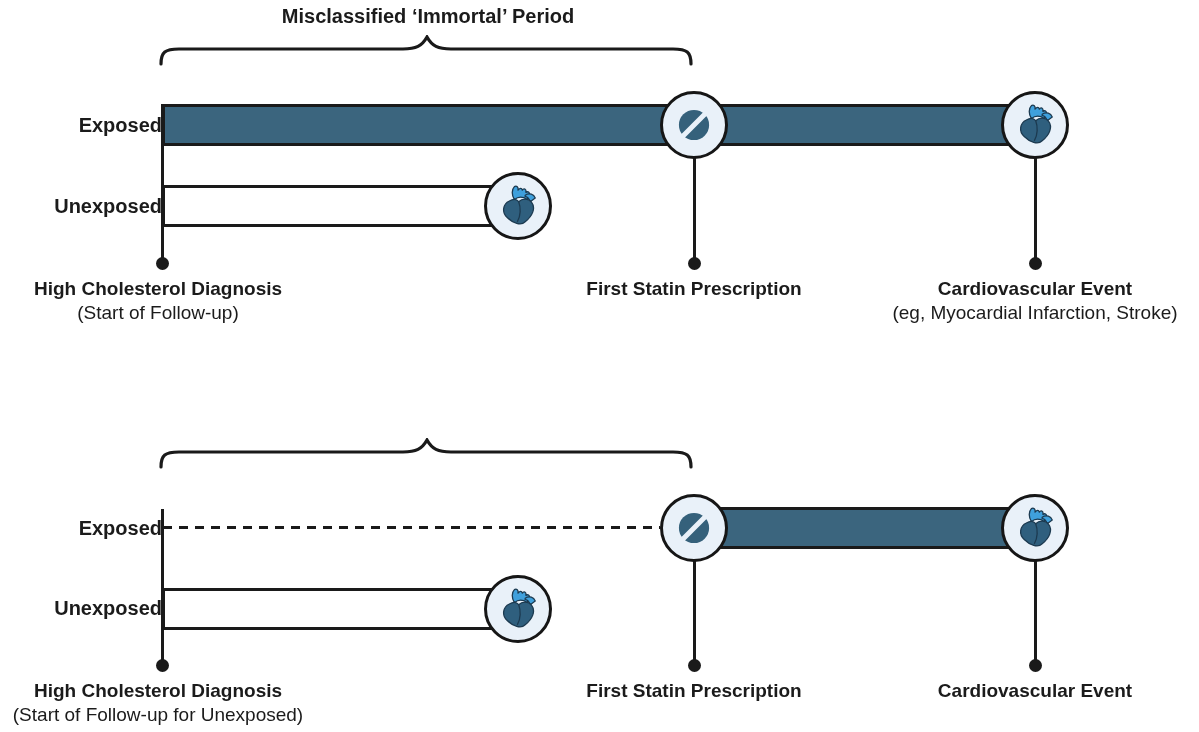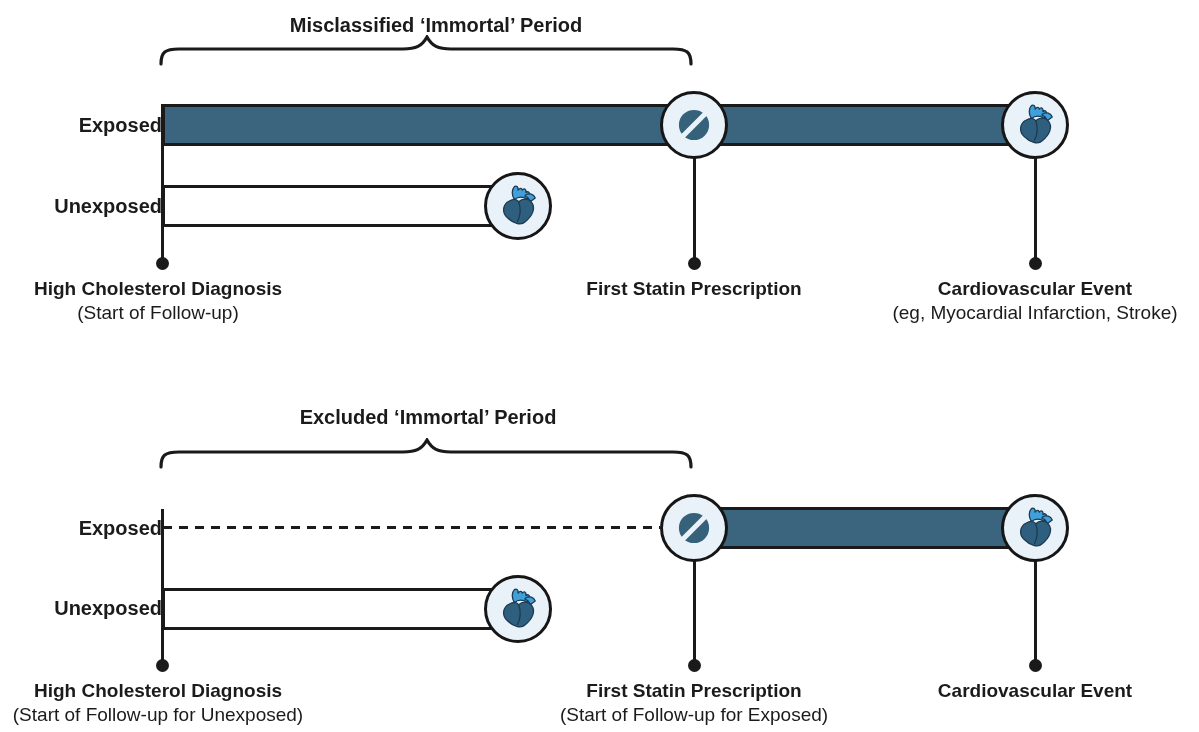--- a/index.html
+++ b/index.html
@@ -35,21 +35,21 @@
   .marker-title{font-size:19px;font-weight:bold;line-height:24px;white-space:nowrap;}
   .marker-sub{font-size:19px;line-height:24px;white-space:nowrap;}
 </style>
 </head>
 <body>
 
 <div id="canvas">
 
   <div class="panel">
 
-    <div class="panel-title" style="left:428px;top:12px;margin-left:8px;">Misclassified ‘Immortal’ Period</div>
+    <div class="panel-title" style="left:428px;top:3px;">Misclassified ‘Immortal’ Period</div>
 
     <svg class="brace" style="left:153px;top:35px;" width="546" height="34" viewBox="0 0 546 34">
       <path d="M8 29 C8 17 12 14 26 14 L250 14 C263 14 269 11 274 2 C279 11 285 14 298 14 L520 14 C534 14 538 17 538 29" fill="none" stroke="#1a1a1a" stroke-width="3.2" stroke-linecap="round"></path>
     </svg>
 
     <div class="row-label" style="top:112px;">Exposed</div>
     <div class="row-label" style="top:193px;">Unexposed</div>
 
     <div class="bar filled" style="left:162px;top:104px;width:873px;"></div>
     <div class="bar hollow" style="left:162px;top:185px;width:356px;"></div>
@@ -98,21 +98,20 @@
       <div class="marker-sub"></div>
     </div>
     <div class="marker-label" style="left:825px;top:277px;">
       <div class="marker-title">Cardiovascular Event</div>
       <div class="marker-sub">(eg, Myocardial Infarction, Stroke)</div>
     </div>
   </div>
 
   <div class="panel">
 
-    <div class="panel-title" style="left:428px;top:404px;">Excluded ‘Immortal’ Period</div>
 
     <svg class="brace" style="left:153px;top:438px;" width="546" height="34" viewBox="0 0 546 34">
       <path d="M8 29 C8 17 12 14 26 14 L250 14 C263 14 269 11 274 2 C279 11 285 14 298 14 L520 14 C534 14 538 17 538 29" fill="none" stroke="#1a1a1a" stroke-width="3.2" stroke-linecap="round"></path>
     </svg>
 
     <div class="row-label" style="top:515px;">Exposed</div>
     <div class="row-label" style="top:595px;">Unexposed</div>
 
     <div class="dashed-line" style="left:163px;top:526px;width:497px;"></div>
 
@@ -153,21 +152,20 @@
     <div class="dot" style="left:156px;top:659px;"></div>
     <div class="dot" style="left:688px;top:659px;"></div>
     <div class="dot" style="left:1029px;top:659px;"></div>
 
     <div class="marker-label" style="left:-52px;top:679px;">
       <div class="marker-title">High Cholesterol Diagnosis</div>
       <div class="marker-sub">(Start of Follow-up for Unexposed)</div>
     </div>
     <div class="marker-label" style="left:484px;top:679px;">
       <div class="marker-title">First Statin Prescription</div>
-      <div class="marker-sub">(Start of Follow-up for Exposed)</div>
     </div>
     <div class="marker-label" style="left:825px;top:679px;">
       <div class="marker-title">Cardiovascular Event</div>
       <div class="marker-sub"></div>
     </div>
   </div>
 
 </div>
 
 </body></html>

